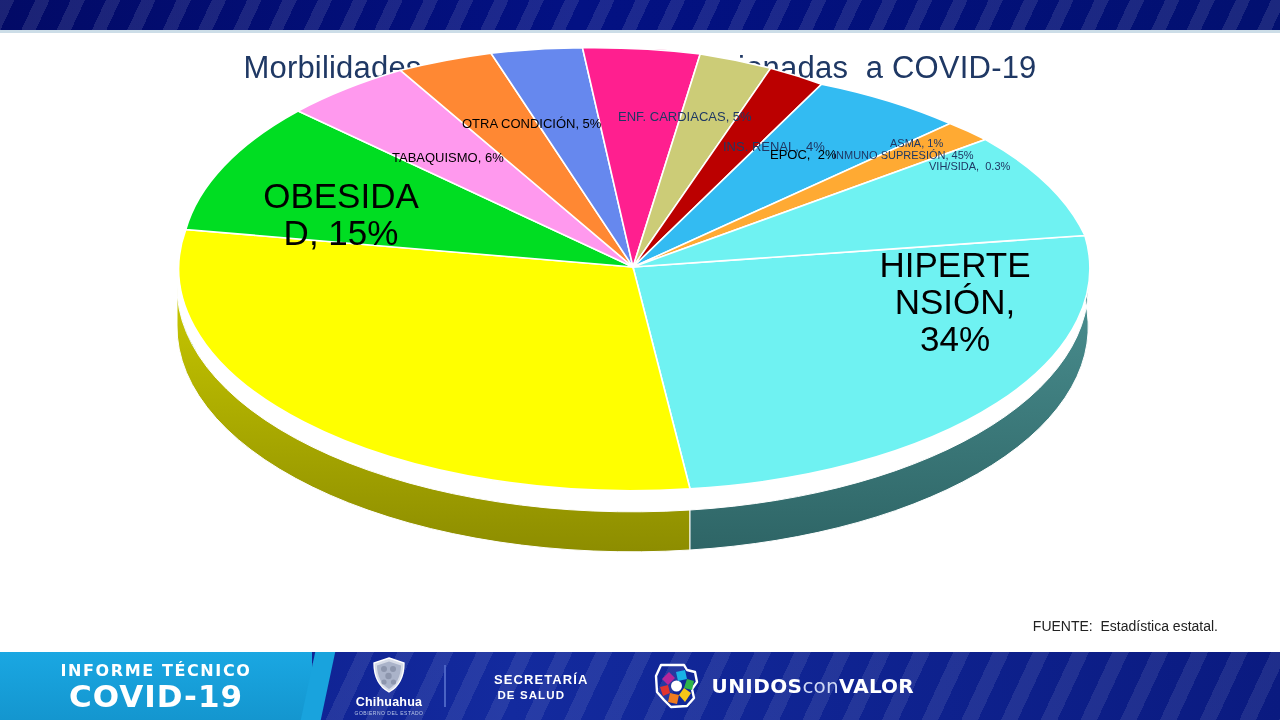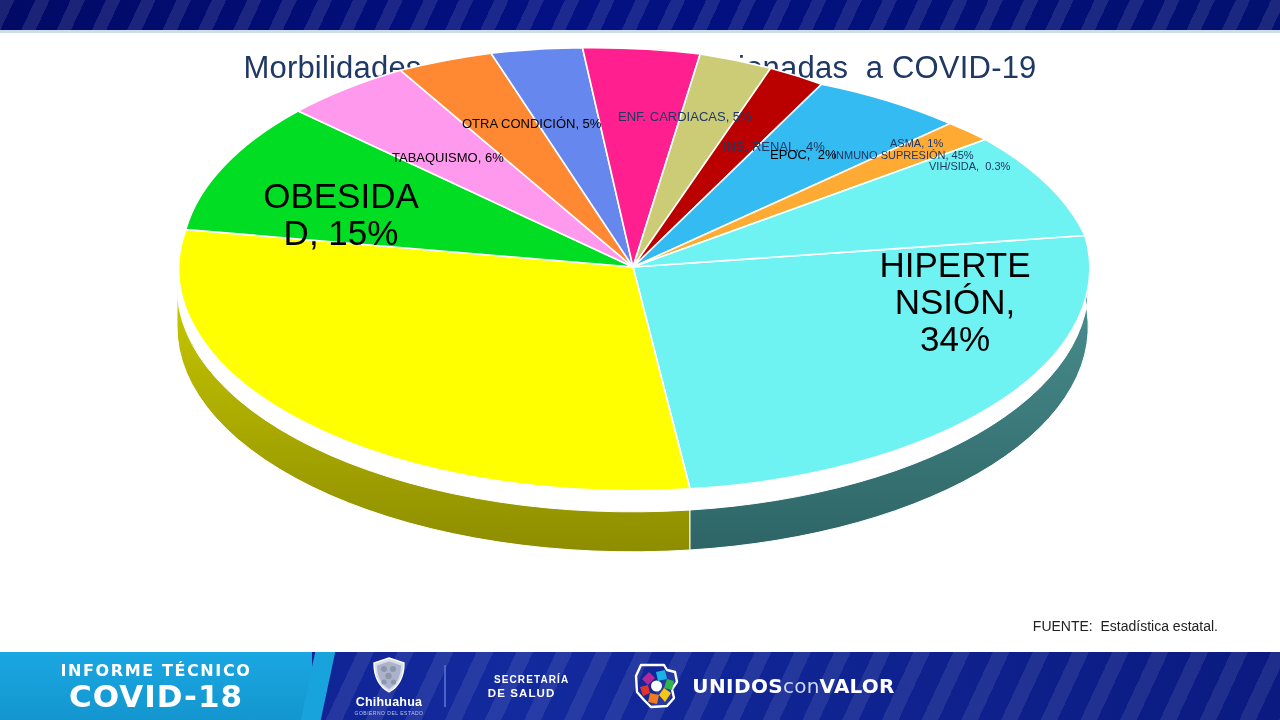--- a/index.html
+++ b/index.html
@@ -79,21 +79,21 @@
   #covid-19-word{
     color:#fff;font-size:31px;font-weight:bold;letter-spacing:1px;
     font-family:"DejaVu Sans", sans-serif;line-height:1;margin-top:1px;
   }
   #footer-right{flex:1;display:flex;align-items:center;padding-left:38px;gap:0;}
   #chihuahua-logo{display:flex;flex-direction:column;align-items:center;width:78px;}
   #chihuahua-name{color:#fff;font-size:12.5px;font-weight:bold;letter-spacing:.2px;margin-top:2px;}
   #chihuahua-sub{color:#b9c6e8;font-size:5px;letter-spacing:.5px;margin-top:1px;}
   #footer-divider{width:2px;height:42px;background:#4a63c4;margin:0 16px;}
   #secretaria-block{display:flex;flex-direction:column;justify-content:center;}
-  #secretaria-line1{color:#ffffff;font-size:10px;letter-spacing:1.1px;font-weight:bold;padding-left:32px;}
+  #secretaria-line1{color:#ffffff;font-size:13px;letter-spacing:1.1px;font-weight:bold;padding-left:32px;}
   #secretaria-line2{color:#ffffff;font-size:11.5px;letter-spacing:1.1px;font-weight:bold;margin-top:2px;margin-left:12px;}
   #unidos-block{display:flex;align-items:center;margin-left:62px;gap:9px;}
   #unidos-text{display:flex;flex-direction:row;line-height:1;}
   #unidos-word{color:#fff;font-size:20px;font-weight:bold;letter-spacing:.4px;
     font-family:"DejaVu Sans", sans-serif;}
   #convalor-line{font-size:20px;letter-spacing:.2px;font-family:"DejaVu Sans", sans-serif;}
   #con-word{color:#cfd8f4;font-weight:normal;}
   #valor-word{color:#fff;font-weight:bold;}
 </style>
 </head>
@@ -176,21 +176,21 @@
 
   <div class="label tiny dark-navy" style="left:929px;top:161px;">VIH/SIDA,  0.3%</div>
 </div>
 
 <div id="source-note">FUENTE:  Estadística estatal.</div>
 
 <div id="footer">
 
   <div id="footer-covid-block">
     <div id="informe-tecnico">INFORME TÉCNICO</div>
-    <div id="covid-19-word">COVID-18</div>
+    <div id="covid-19-word">COVID-19</div>
   </div>
 
   <div id="footer-right">
 
     <div id="chihuahua-logo">
       <svg width="34" height="36" viewBox="0 0 34 36">
         <path d="M17 1 L32 6 C32 20 26 30 17 35 C8 30 2 20 2 6 Z" fill="#d7dce8" stroke="#ffffff" stroke-width="1.4"></path>
         <path d="M17 4.5 L29 8.5 C29 19.5 24 28 17 32 C10 28 5 19.5 5 8.5 Z" fill="#aab3c9"></path>
         <circle cx="12" cy="12" r="3" fill="#8d96ad"></circle>
         <circle cx="21" cy="12" r="3" fill="#8d96ad"></circle>

